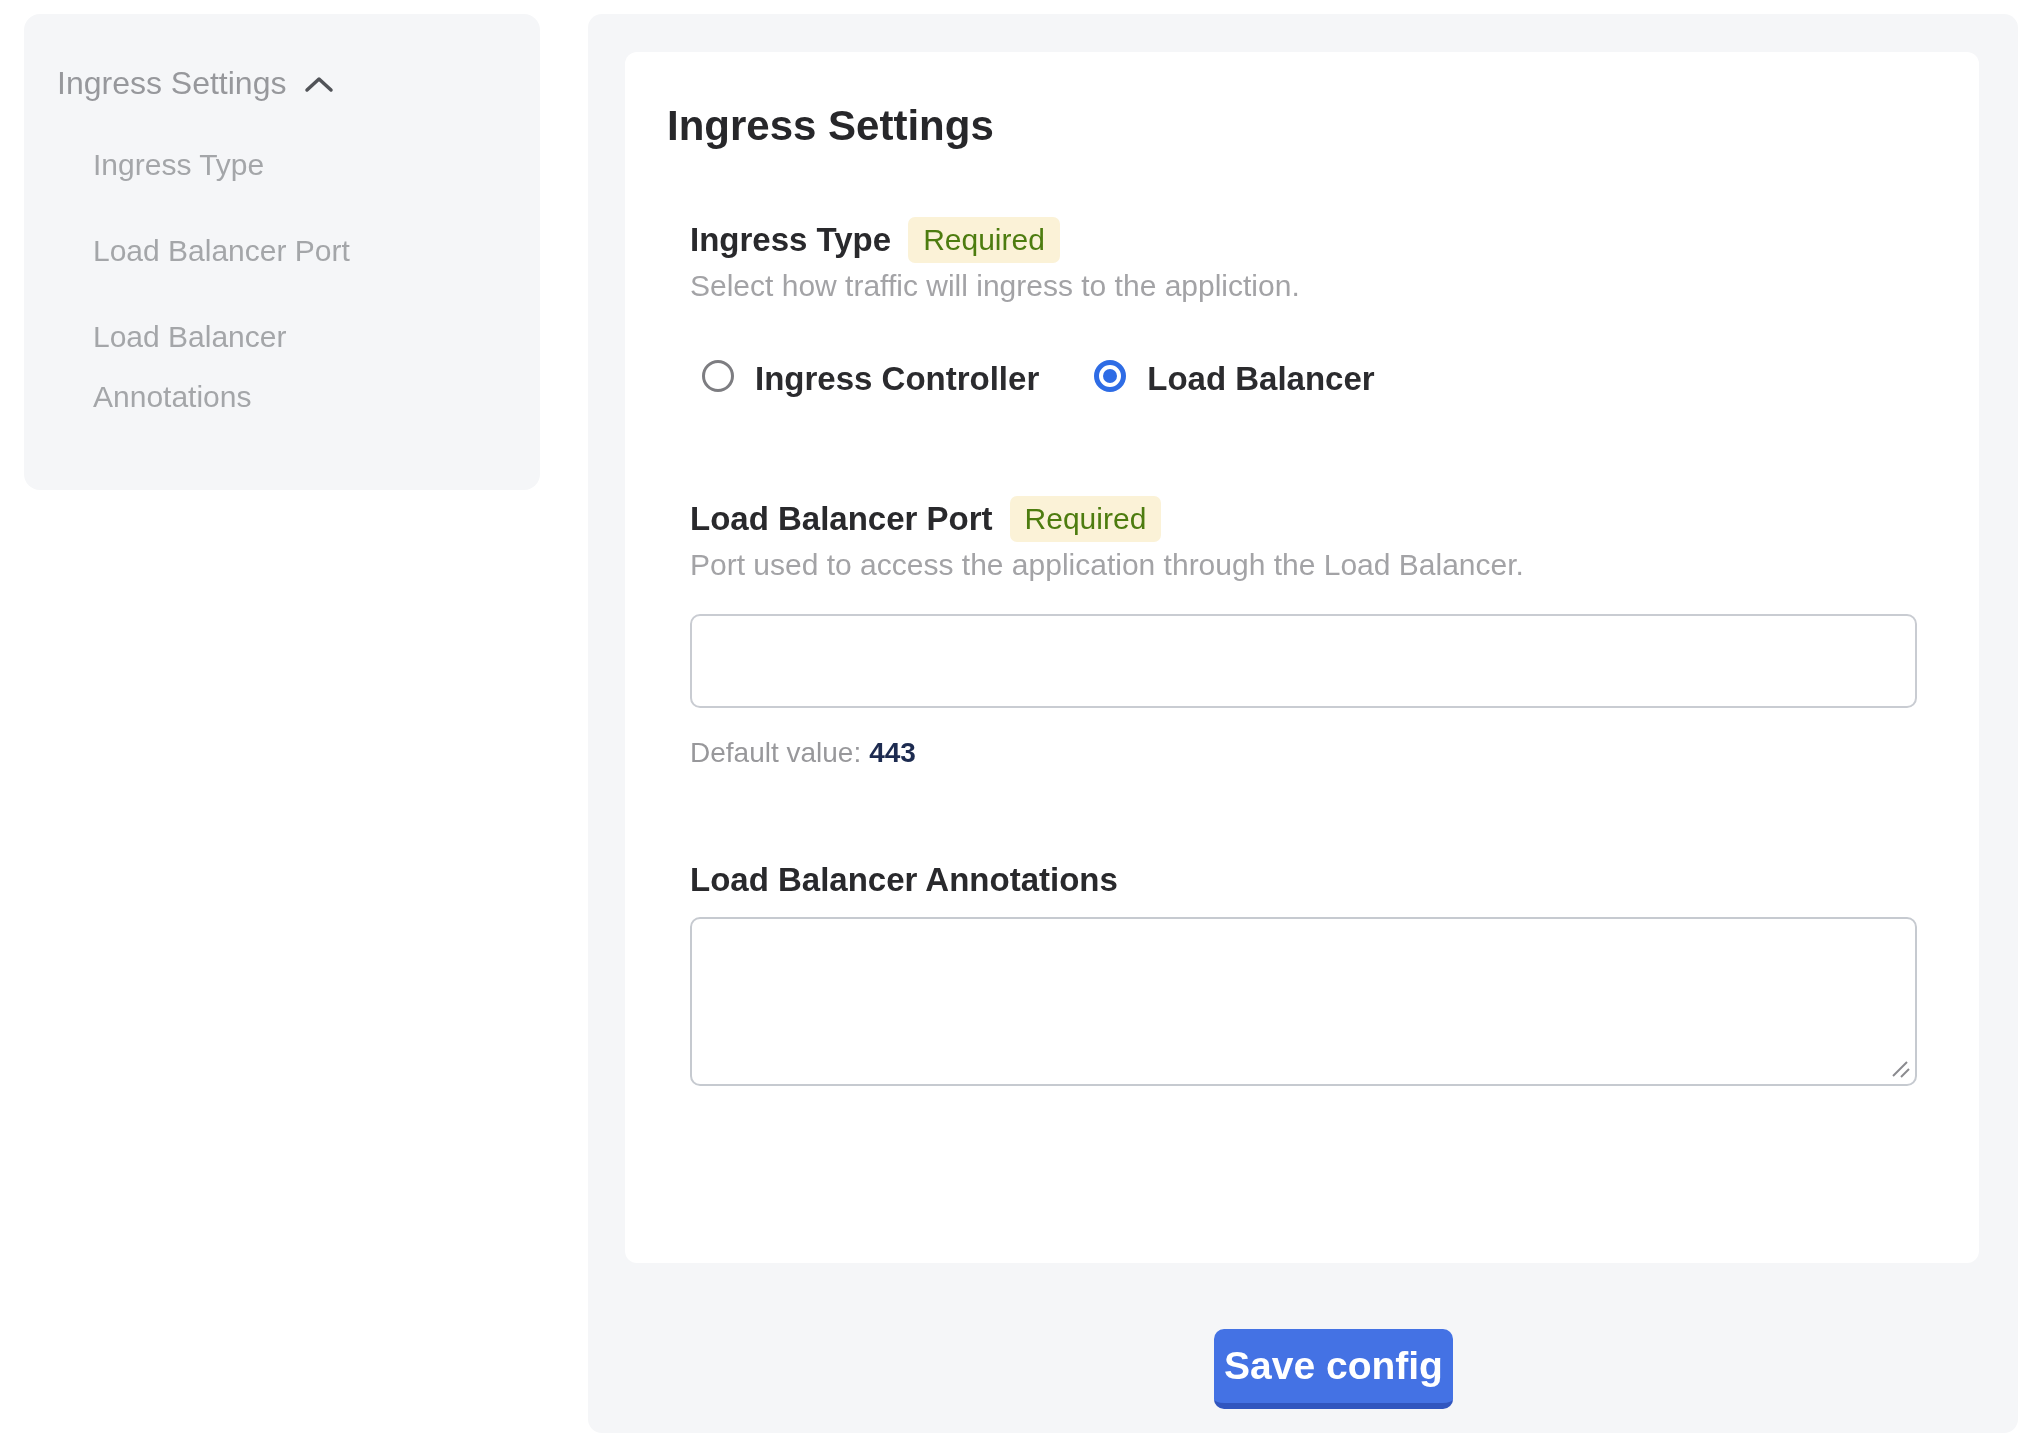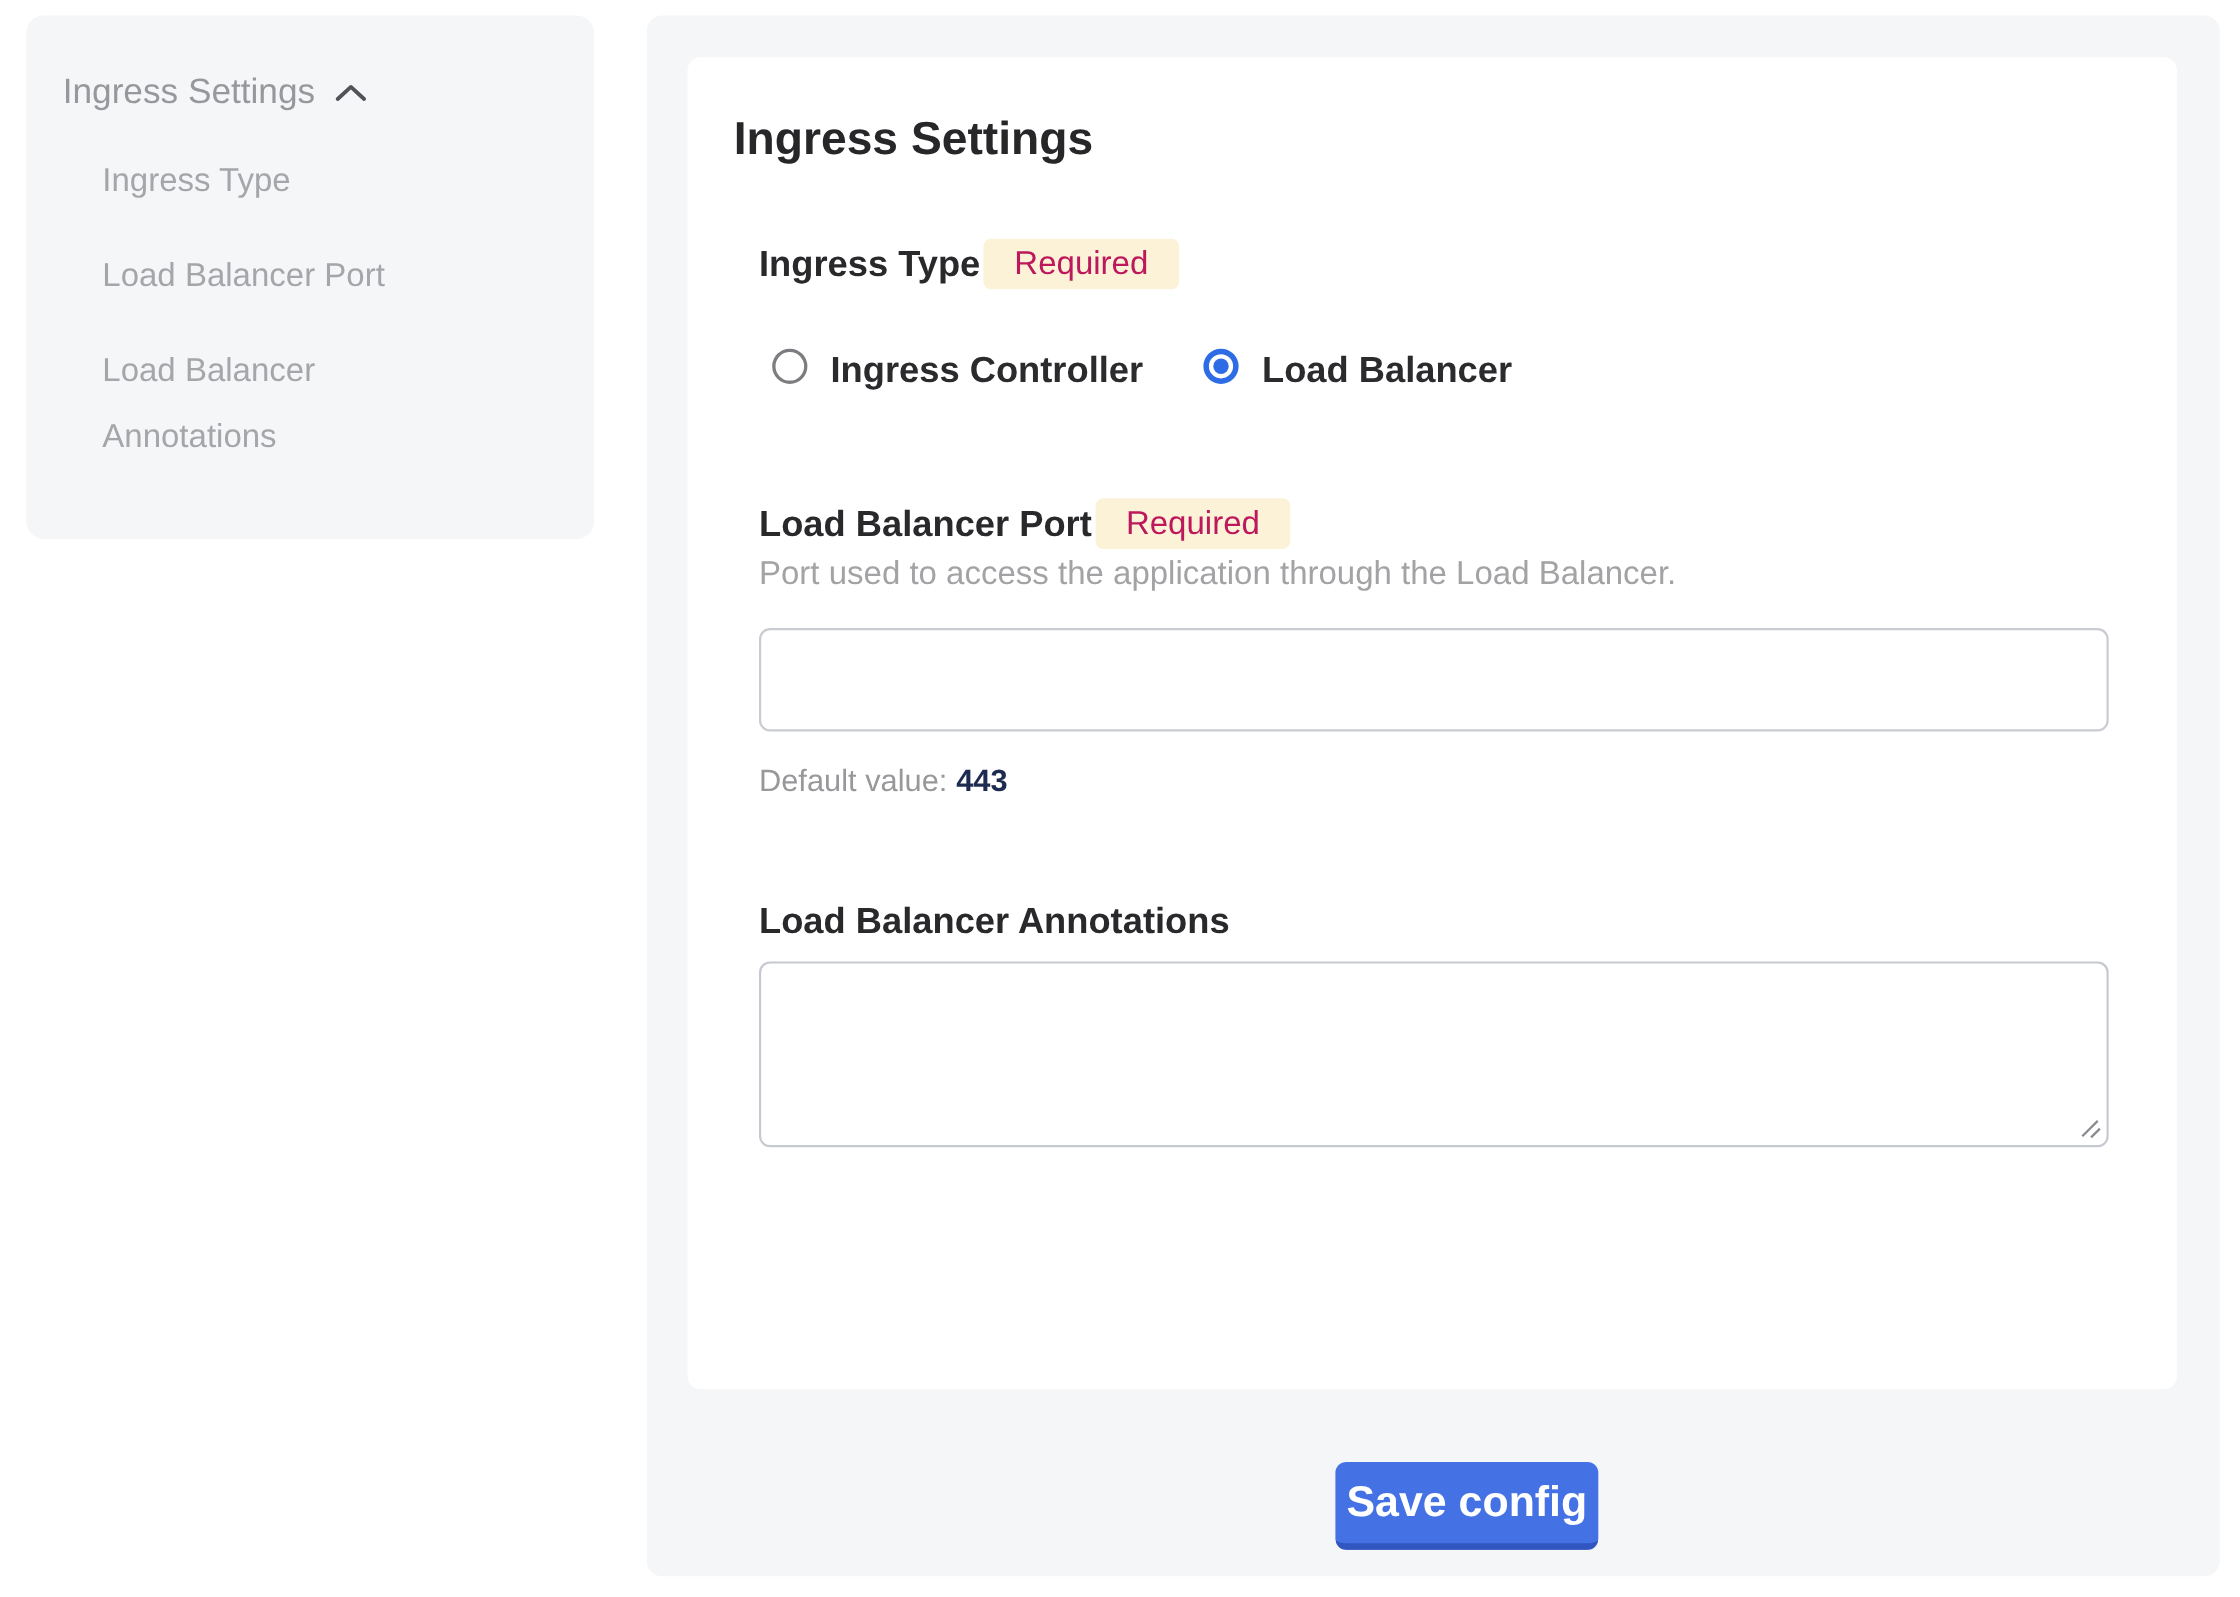--- a/index.html
+++ b/index.html
@@ -47,24 +47,24 @@
     margin-top: 39px;
     font-size: 30px; line-height: 40px; color: #9c9c9f;
   }
   .sections { margin-left: 23px; }
 
   .section-heading {
     display: flex; align-items: center;
     font-size: 33px; line-height: 44px; font-weight: bold; color: #29292c;
   }
   .badge {
-    display: inline-block; margin-left: 3px;
-    background: #fbf2d7; color: #be185d;
+    display: inline-block; margin-left: 17px;
+    background: #fbf2d7; color: #4d7c0f;
     font-size: 30px; line-height: 30px; font-weight: normal;
-    padding: 8px 28px; border-radius: 7px;
+    padding: 8px 15px; border-radius: 7px;
   }
   .desc {
     font-size: 30px; line-height: 40px; color: #a3a3a6;
   }
 
   .s1-heading { margin-top: 68px; }
   .s1-desc    { margin-top: 3px; }
 
   .radio-row { margin-top: 54px; margin-left: 12px; display: flex; align-items: center; }
   .radio-option { display: flex; align-items: flex-start; cursor: pointer; }
@@ -141,20 +141,21 @@
 <main class="panel">
   <section class="card">
     <h1>Ingress Settings</h1>
 
     <div class="sections">
 
       <div class="section-heading s1-heading">
         <span>Ingress Type</span>
         <span class="badge">Required</span>
       </div>
+      <div class="desc s1-desc">Select how traffic will ingress to the appliction.</div>
 
       <div class="radio-row">
         <div class="radio-option">
           <span class="radio"></span>
           <span class="radio-label">Ingress Controller</span>
         </div>
         <div class="radio-option">
           <span class="radio checked"></span>
           <span class="radio-label">Load Balancer</span>
         </div>

